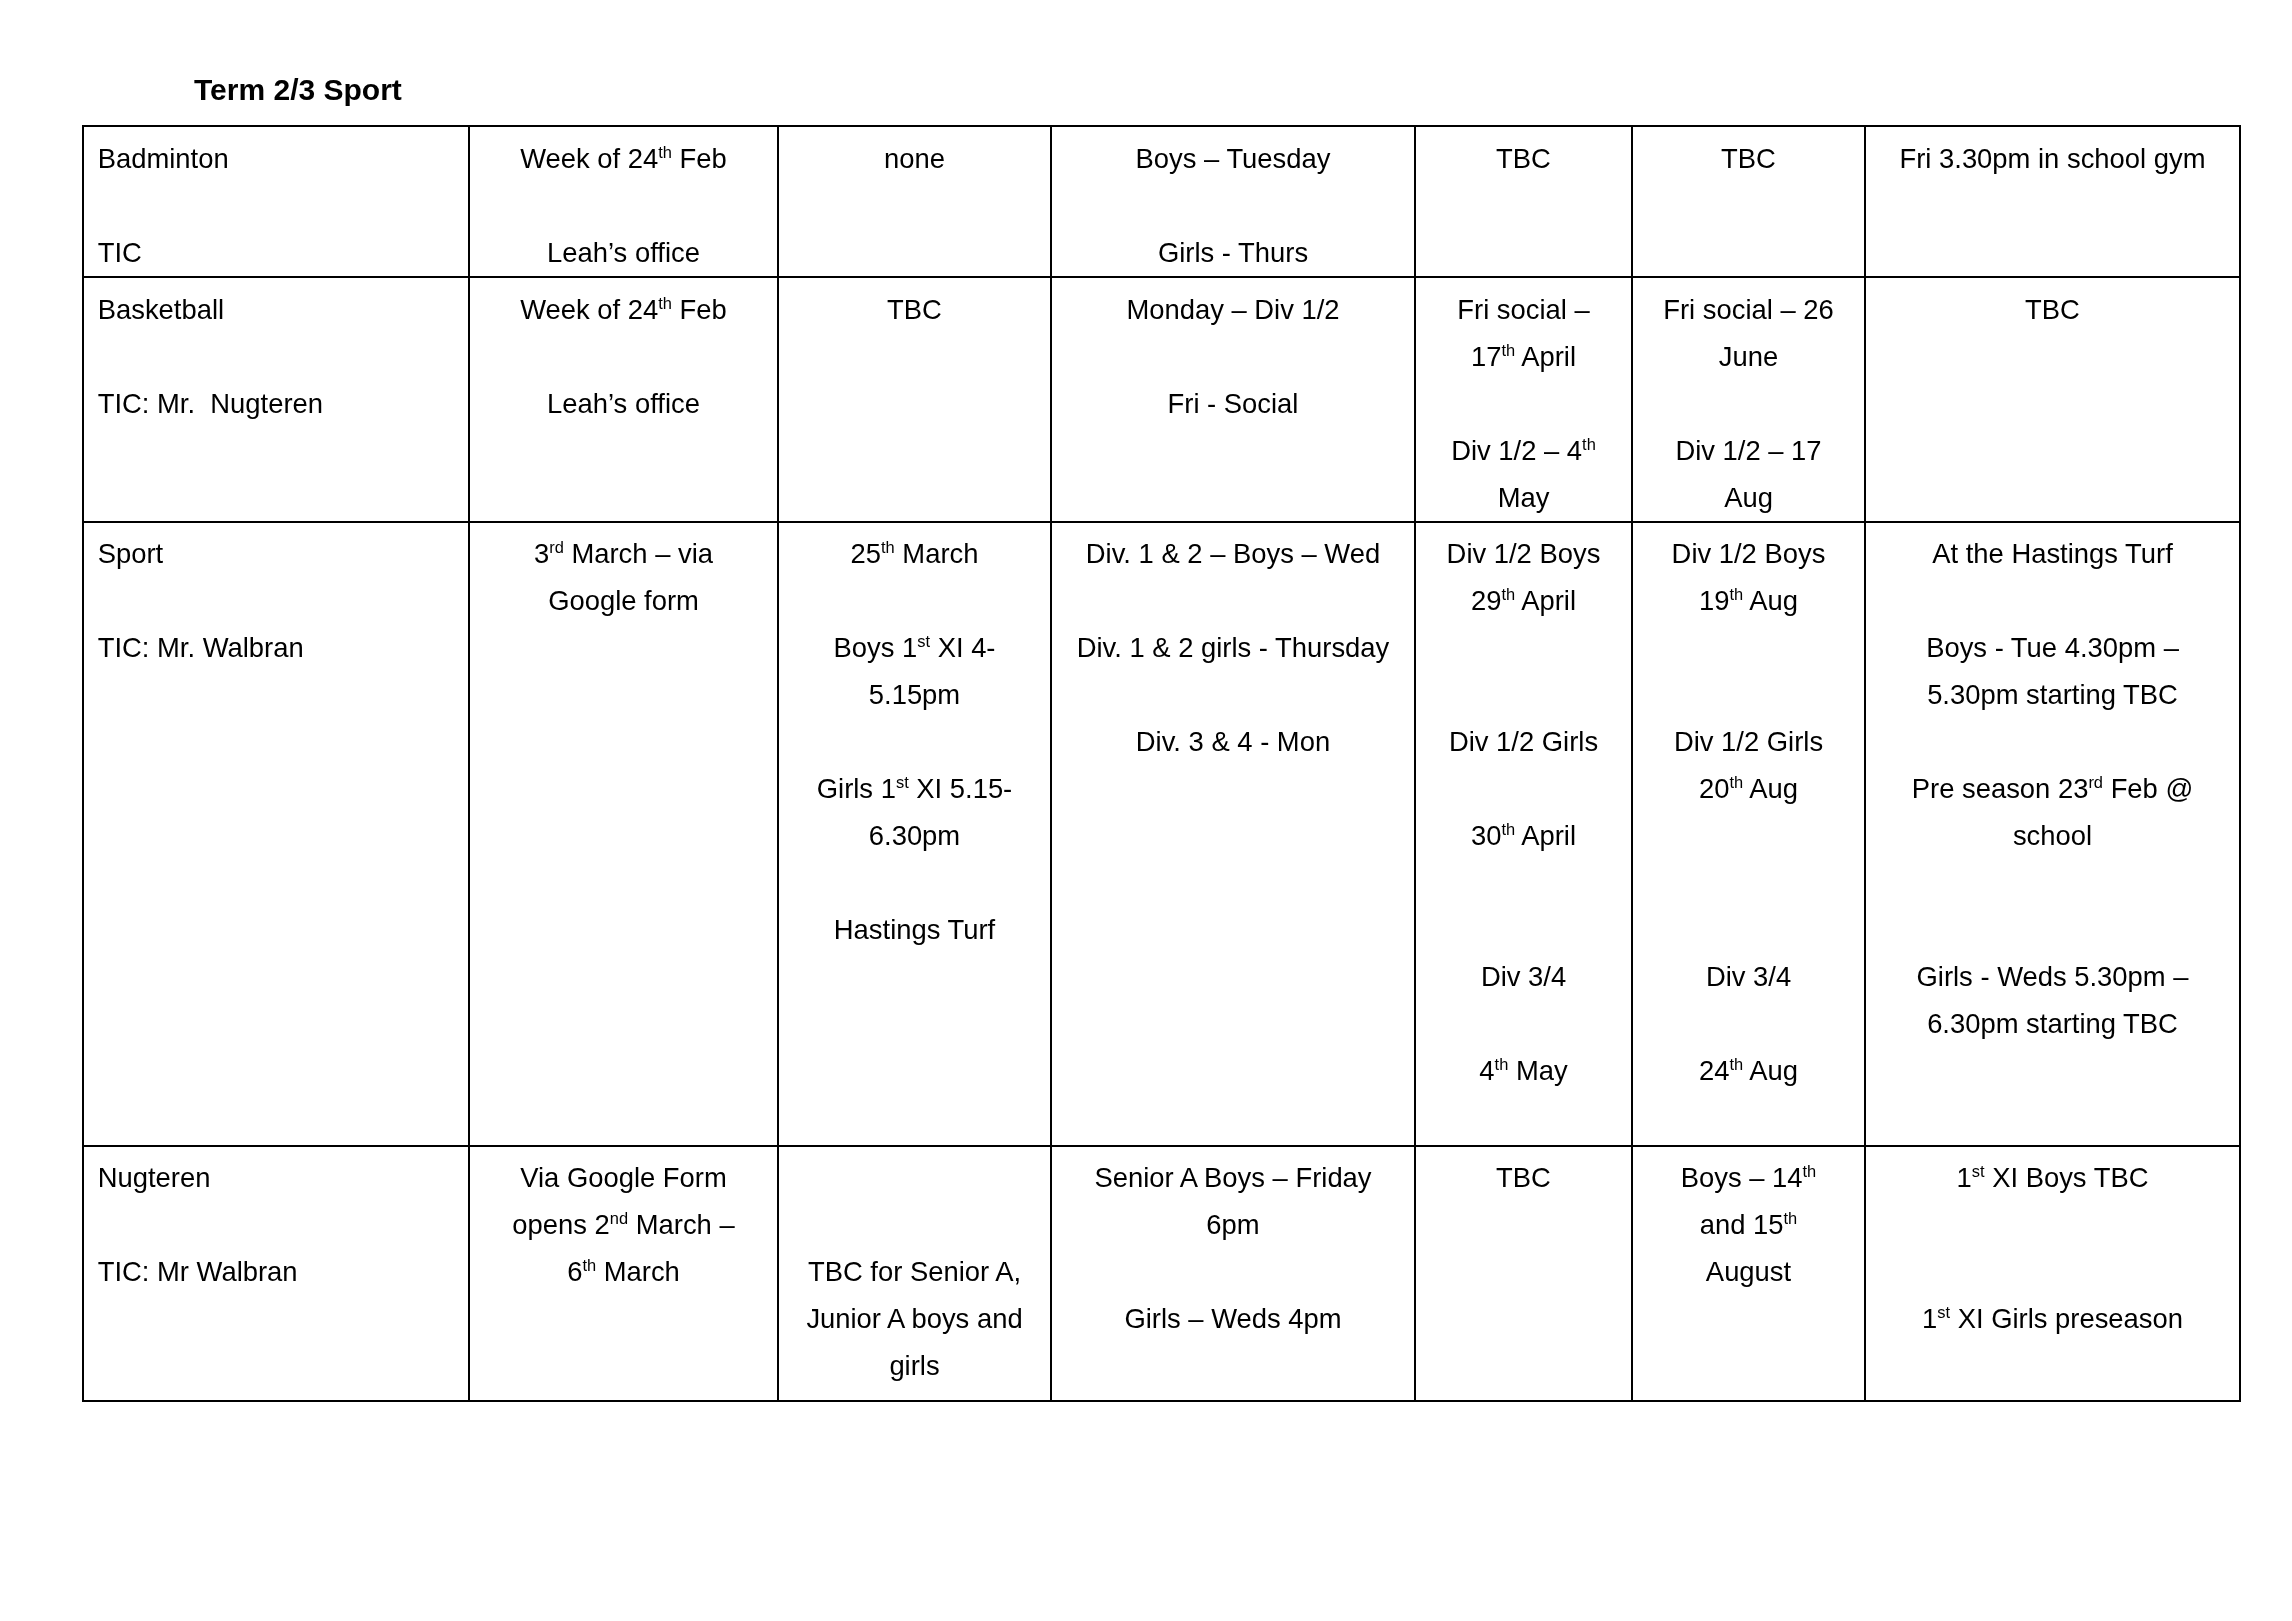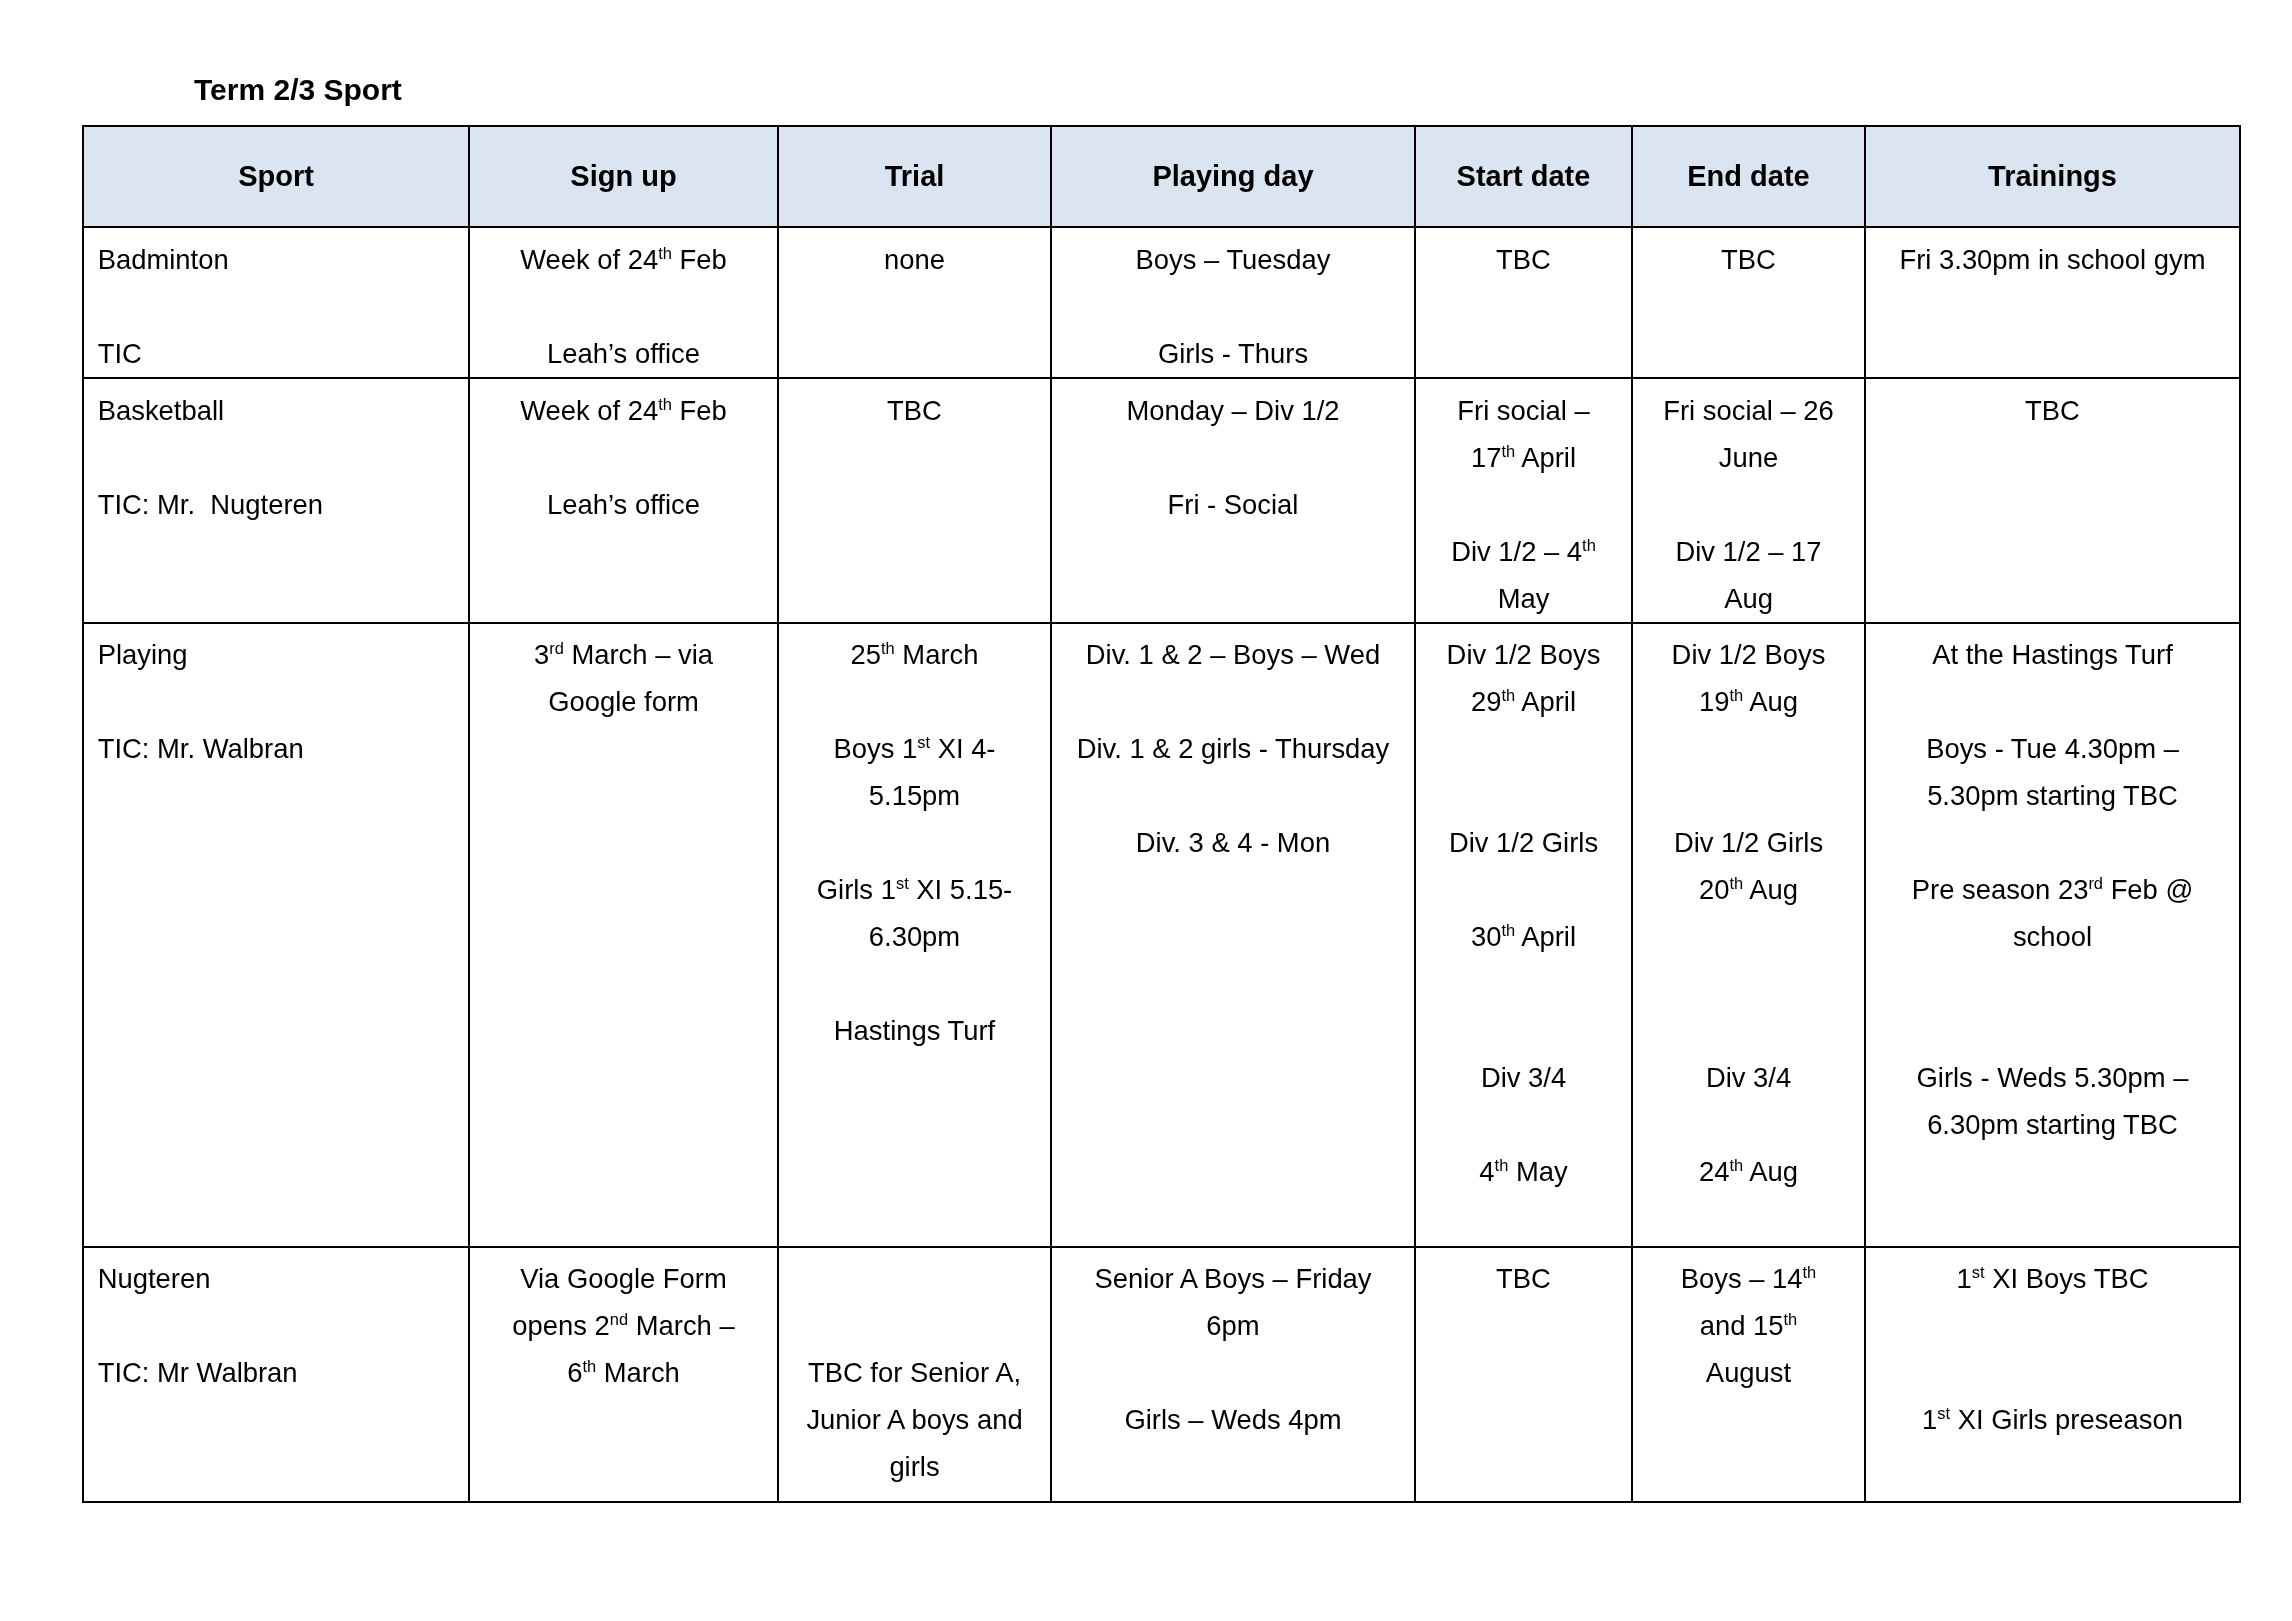--- a/index.html
+++ b/index.html
@@ -38,29 +38,20 @@
     <colgroup>
       <col style="width:386px">
         <col style="width:309px">
         <col style="width:273px">
       <col style="width:364px">
         <col style="width:217px">
         <col style="width:233px">
       <col style="width:375px">
     </colgroup>
     <tbody>
-        <tr>
-      <th>Sport</th>
-      <th>Sign up</th>
-      <th>Trial</th>
-      <th>Playing day</th>
-      <th>Start date</th>
-      <th>End date</th>
-      <th>Trainings</th>
-    </tr>
     <tr class="r1">
       <td class="align-left">
             <div class="ln"><span class="b">Badminton</span></div>
             <div class="ln"></div>
             <div class="ln"><span class="b">TIC</span></div>
           </td>
       <td>
             <div class="ln"><span>Week of 24</span><sup>th</sup><span> Feb</span></div>
             <div class="ln"></div>
             <div class="ln"><span>Leah’s office</span></div>
@@ -115,21 +106,21 @@
             <div class="ln"></div>
             <div class="ln"><span>Div 1/2 – 17</span></div>
             <div class="ln"><span>Aug</span></div>
           </td>
       <td>
             <div class="ln"><span>TBC</span></div>
           </td>
     </tr>
     <tr class="r3">
       <td class="align-left">
-            <div class="ln"><span class="b">Playing</span></div>
+            <div class="ln"><span class="b">Sport</span></div>
             <div class="ln"></div>
             <div class="ln"><span class="b">TIC: Mr. Walbran</span></div>
           </td>
       <td>
             <div class="ln"><span>3</span><sup>rd</sup><span> March – via</span></div>
             <div class="ln"><span>Google form</span></div>
           </td>
       <td>
             <div class="ln"><span class="b">25</span><sup class="b">th</sup><span class="b"> March</span></div>
             <div class="ln"></div>

